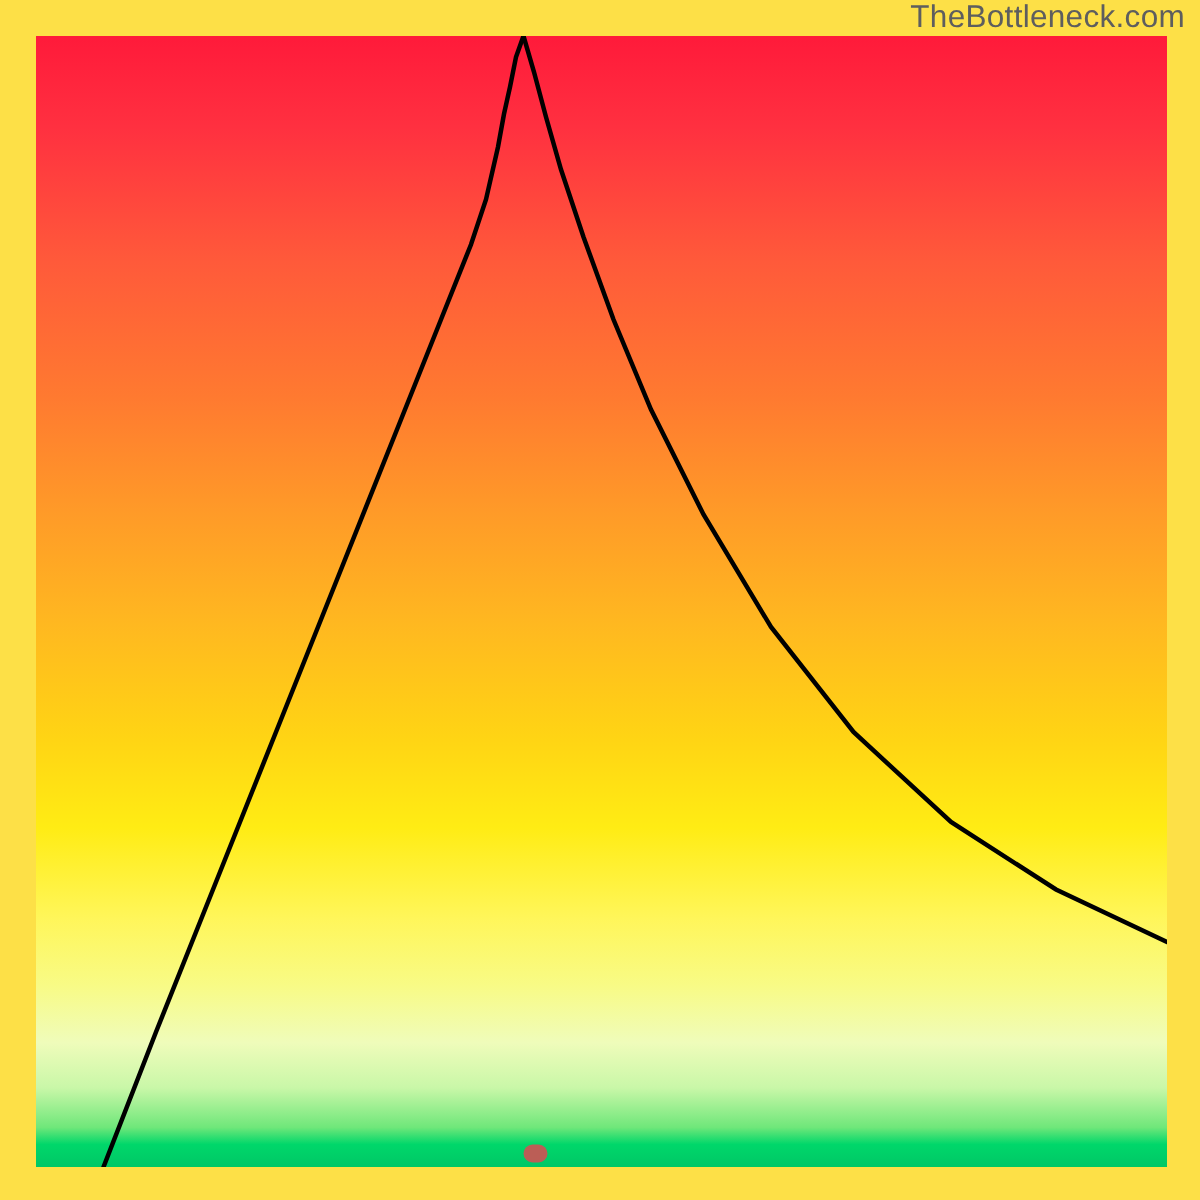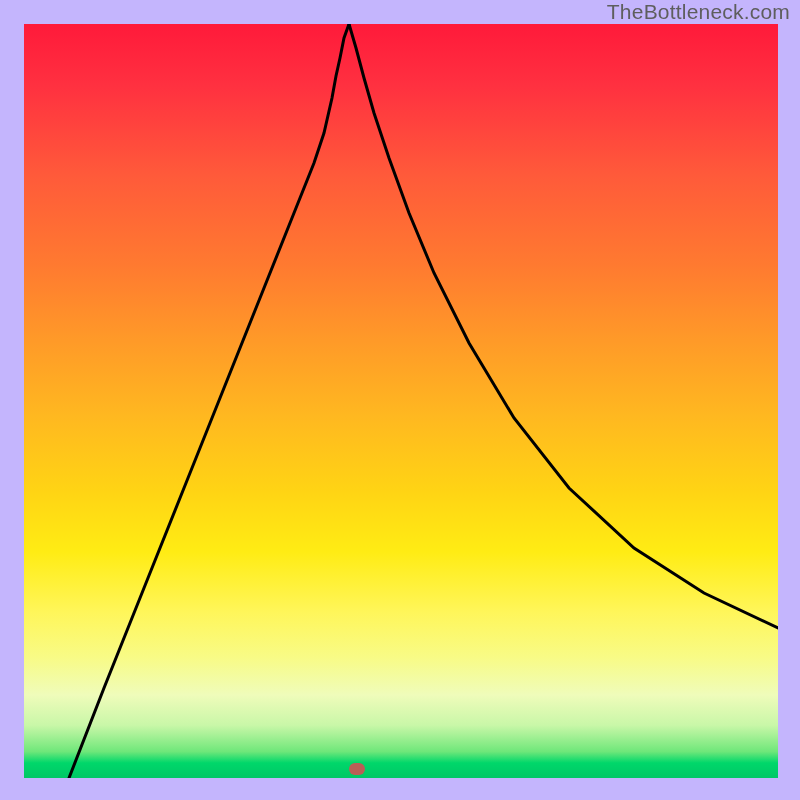--- a/index.html
+++ b/index.html
@@ -7,21 +7,21 @@
     padding: 0;
     width: 800px;
     height: 800px;
     background: #000000;
     overflow: hidden;
     font-family: Arial, Helvetica, sans-serif;
   }
   .frame {
     position: absolute;
     inset: 0;
-    background: #c4b5fd;
+    background: #fde047;
   }
   .plot {
     position: absolute;
     left: 24px;
     top: 24px;
     width: 754px;
     height: 754px;
     background: linear-gradient(
       to bottom,
       #ff1a3a 0%,

